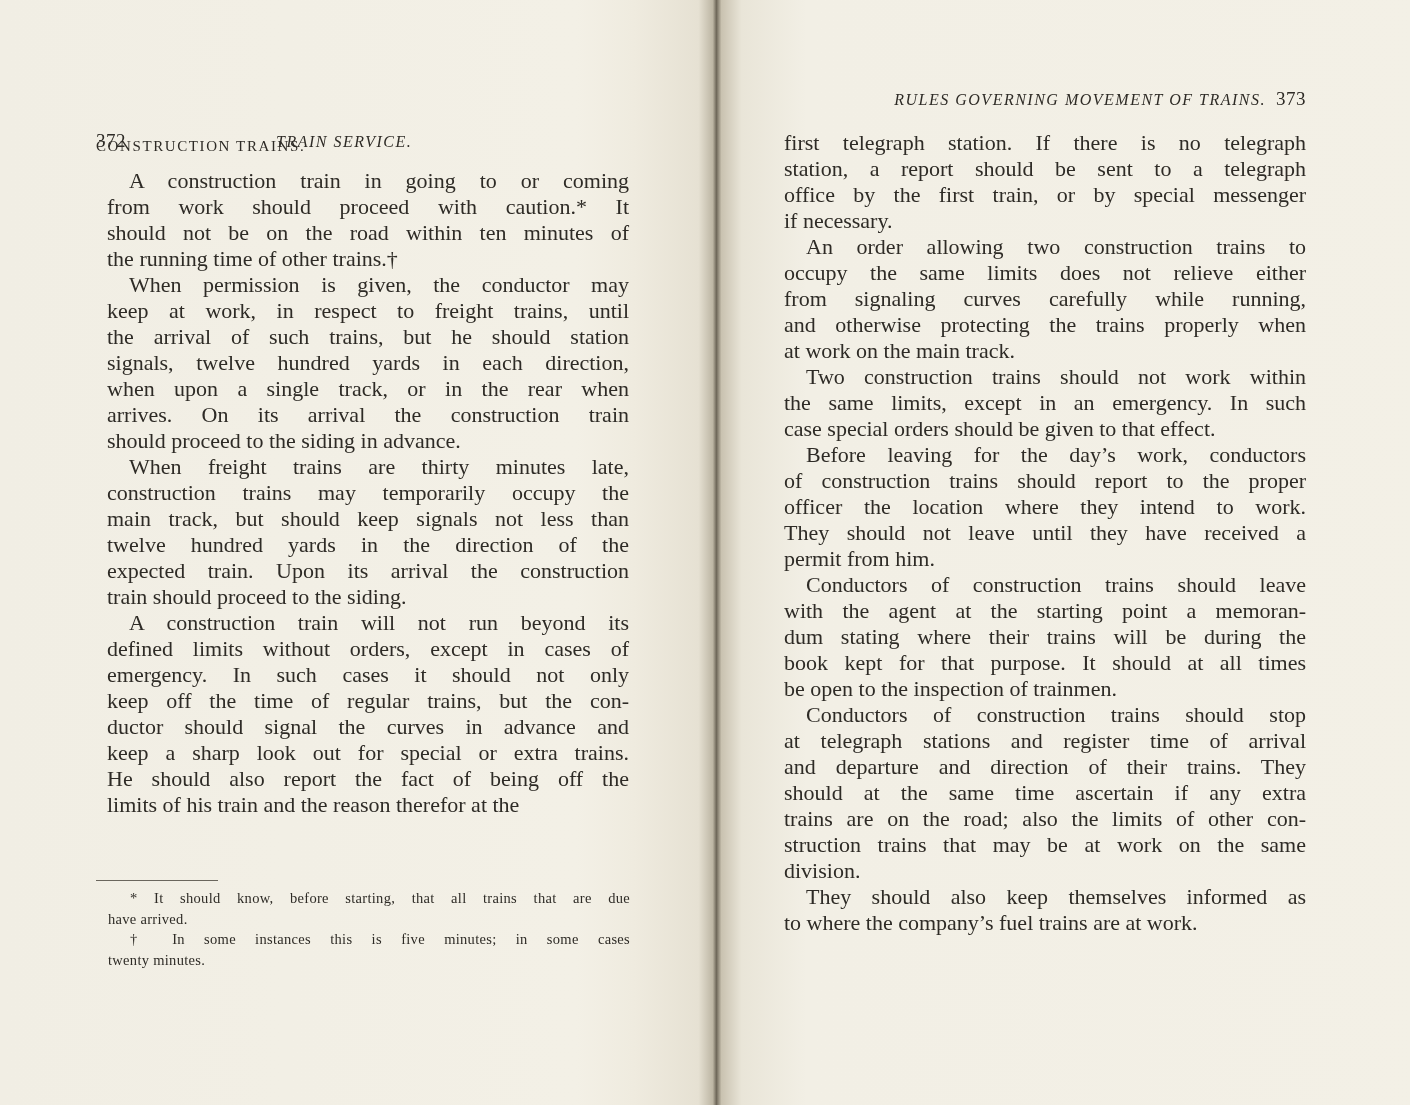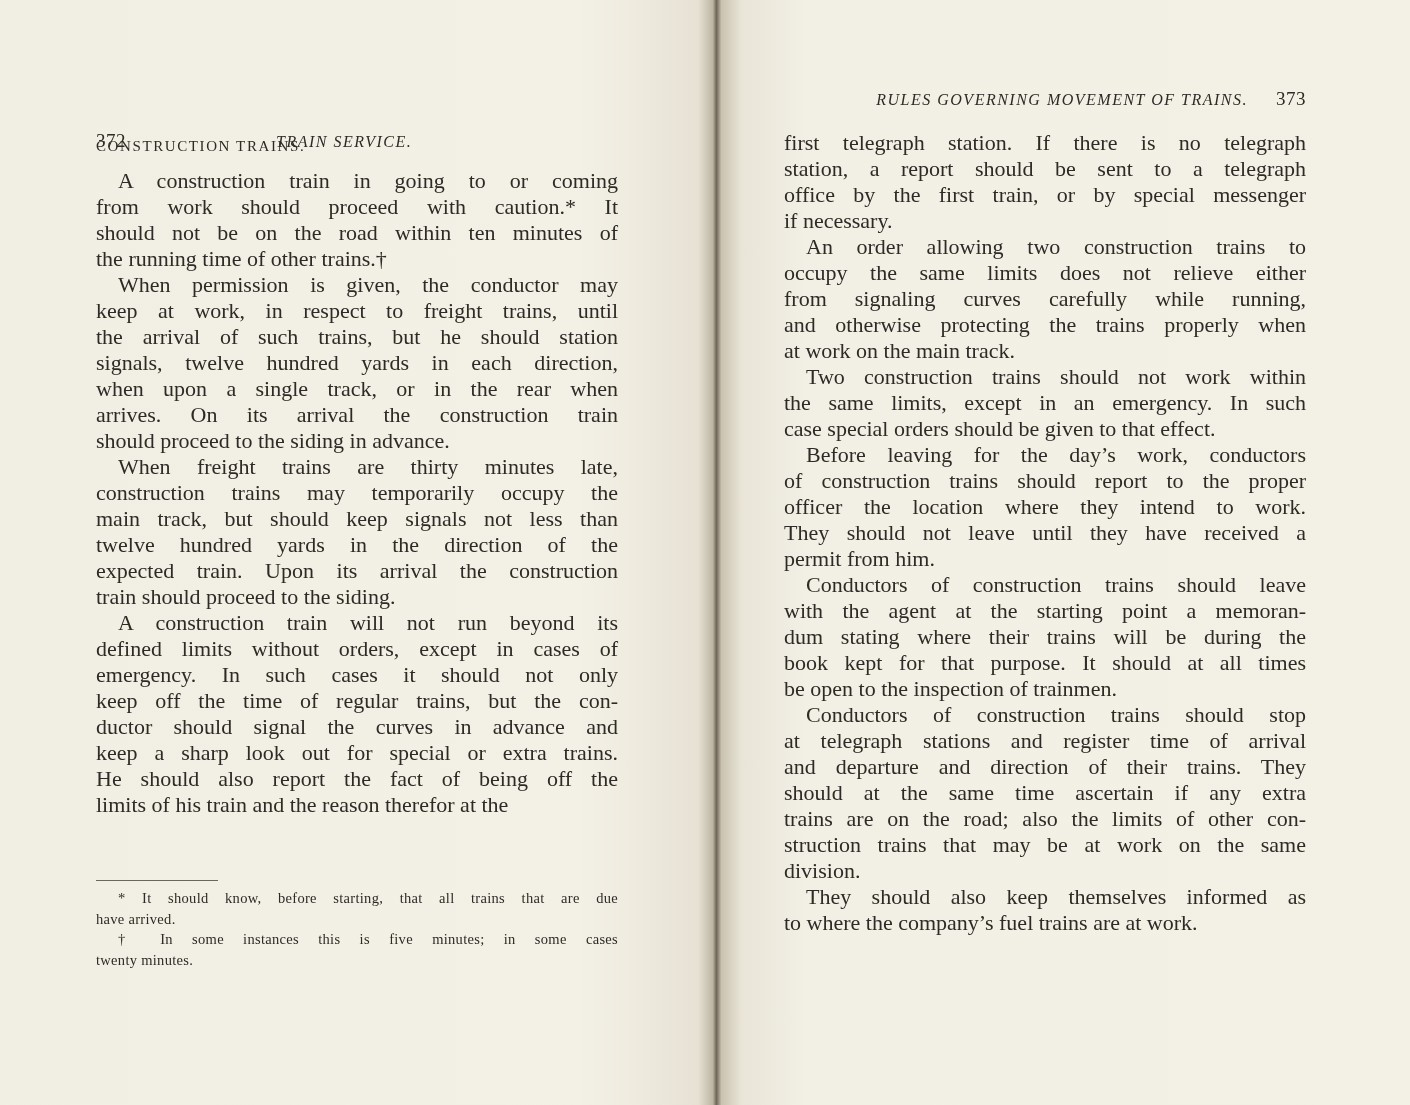--- a/index.html
+++ b/index.html
@@ -19,40 +19,40 @@
   .right { left: 704px; width: 706px; }
   .runhead {
     position: absolute; top: 88px; font-size: 18px;
     display: flex; align-items: baseline;
   }
   .left .runhead { left: 96px; width: 522px; }
   .right .runhead { left: 80px; width: 522px; justify-content: flex-end; }
   .folio { font-size: 19px; letter-spacing: 0.5px; }
   .runtitle { font-style: italic; letter-spacing: 1.5px; font-size: 16px; }
   .left .runtitle { margin-left: 150px; margin-top: 45px; }
-  .right .runtitle { margin-right: 28px; }
+  .right .runtitle { margin-right: 10px; }
   .section-title {
     position: absolute; top: 138px; left: 96px; width: 522px;
     font-size: 15px; letter-spacing: 1.6px;
   }
   .body { position: absolute; }
-  .left .body { top: 168px; left: 96px; width: 522px; }
+  .left .body { top: 168px; left: 107px; width: 522px; }
   .right .body { top: 130px; left: 80px; width: 522px; }
   .line {
     height: 26px; line-height: 26px; font-size: 22px;
     text-align: justify; text-align-last: justify; white-space: nowrap;
     display: block;
   }
   .line.last { text-align-last: left; }
   .line.indent { padding-left: 22px; }
   .fn-rule {
     position: absolute; top: 880px; left: 96px; width: 122px;
     height: 1px; background: #6a665d;
   }
-  .footnotes { position: absolute; top: 888px; left: 96px; width: 522px; }
+  .footnotes { position: absolute; top: 888px; left: 108px; width: 522px; }
   .fnline {
     height: 20.5px; line-height: 20.5px; font-size: 14.5px;
     text-align: justify; text-align-last: justify; white-space: nowrap;
     letter-spacing: 0.3px;
   }
   .fnline.indent { padding-left: 22px; }
   .fnline.last { text-align-last: left; }
 </style>
 </head>
 <body>

